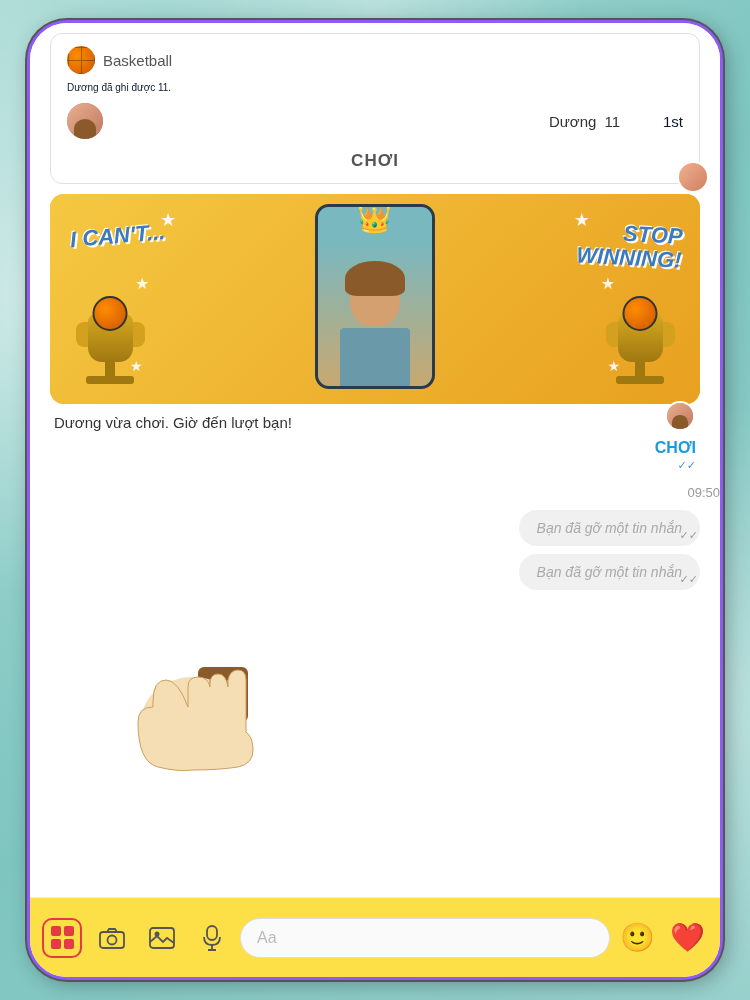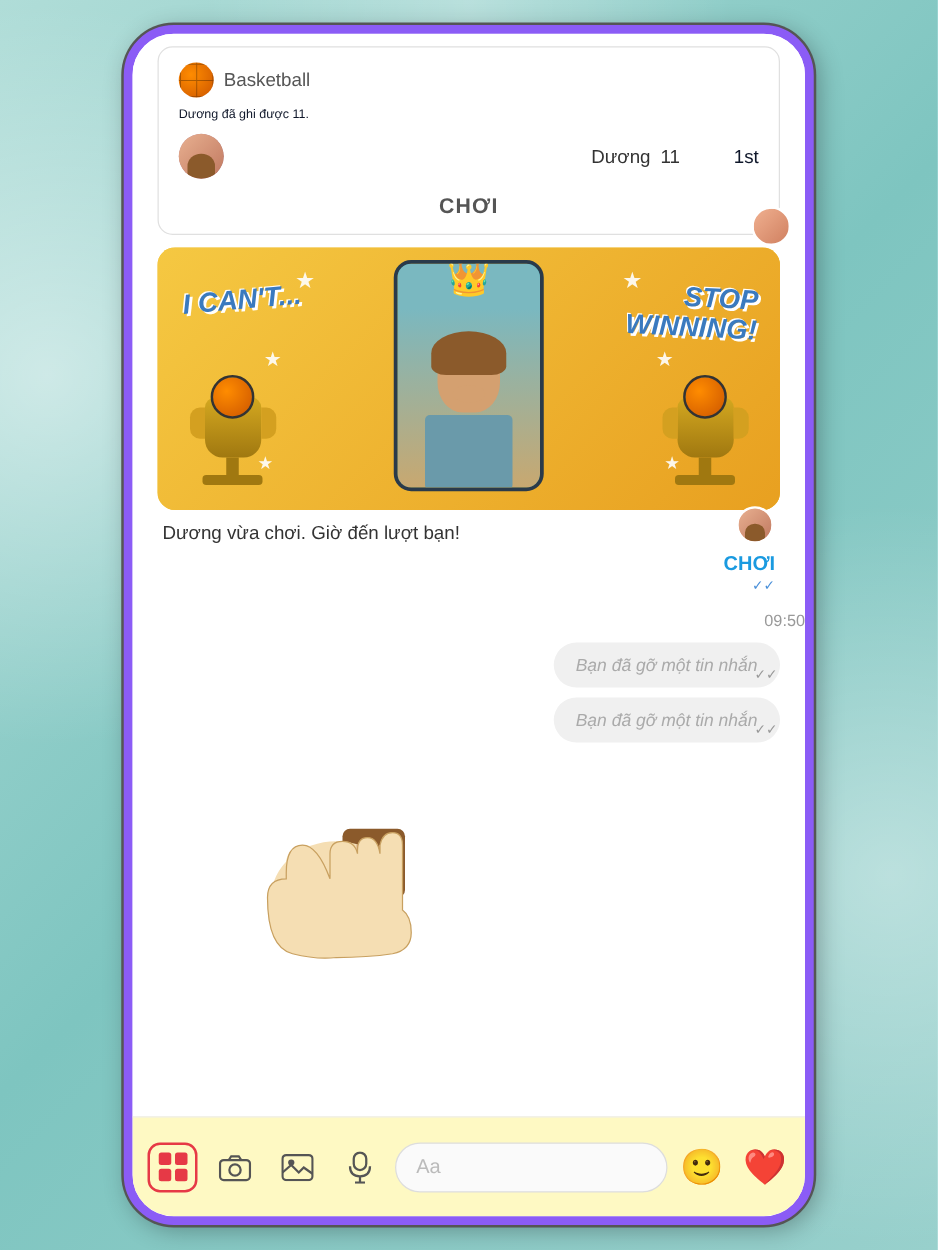--- a/index.html
+++ b/index.html
@@ -20,26 +20,26 @@
       position: absolute;
       inset: 0;
       background: 
         radial-gradient(ellipse at 10% 20%, rgba(255,255,255,0.4) 0%, transparent 50%),
         radial-gradient(ellipse at 90% 80%, rgba(255,255,255,0.3) 0%, transparent 50%),
         linear-gradient(135deg, #b2e0dc 0%, #7ec8c8 50%, #a0d8d4 100%);
     }
 
     .phone-frame {
       position: relative;
-      width: 552px;
+      width: 696px;
       height: 960px;
       background: #fff;
       border-radius: 40px;
       overflow: hidden;
-      border: 7px solid #8b5cf6;
+      border: 3px solid #8b5cf6;
       box-shadow: 0 0 0 2px #555, 4px 4px 20px rgba(0,0,0,0.3);
     }
 
     
     .chat-area {
       position: absolute;
       top: 0;
       left: 0;
       right: 0;
       bottom: 80px;
@@ -427,21 +427,21 @@
       pointer-events: none;
     }
 
     
     .bottom-toolbar {
       position: absolute;
       bottom: 0;
       left: 0;
       right: 0;
       height: 80px;
-      background: #fef9c3;
+      background: #fde047;
       border-top: 1px solid #eee;
       display: flex;
       align-items: center;
       padding: 0 10px;
       gap: 6px;
     }
 
     .toolbar-icon {
       width: 44px;
       height: 44px;

